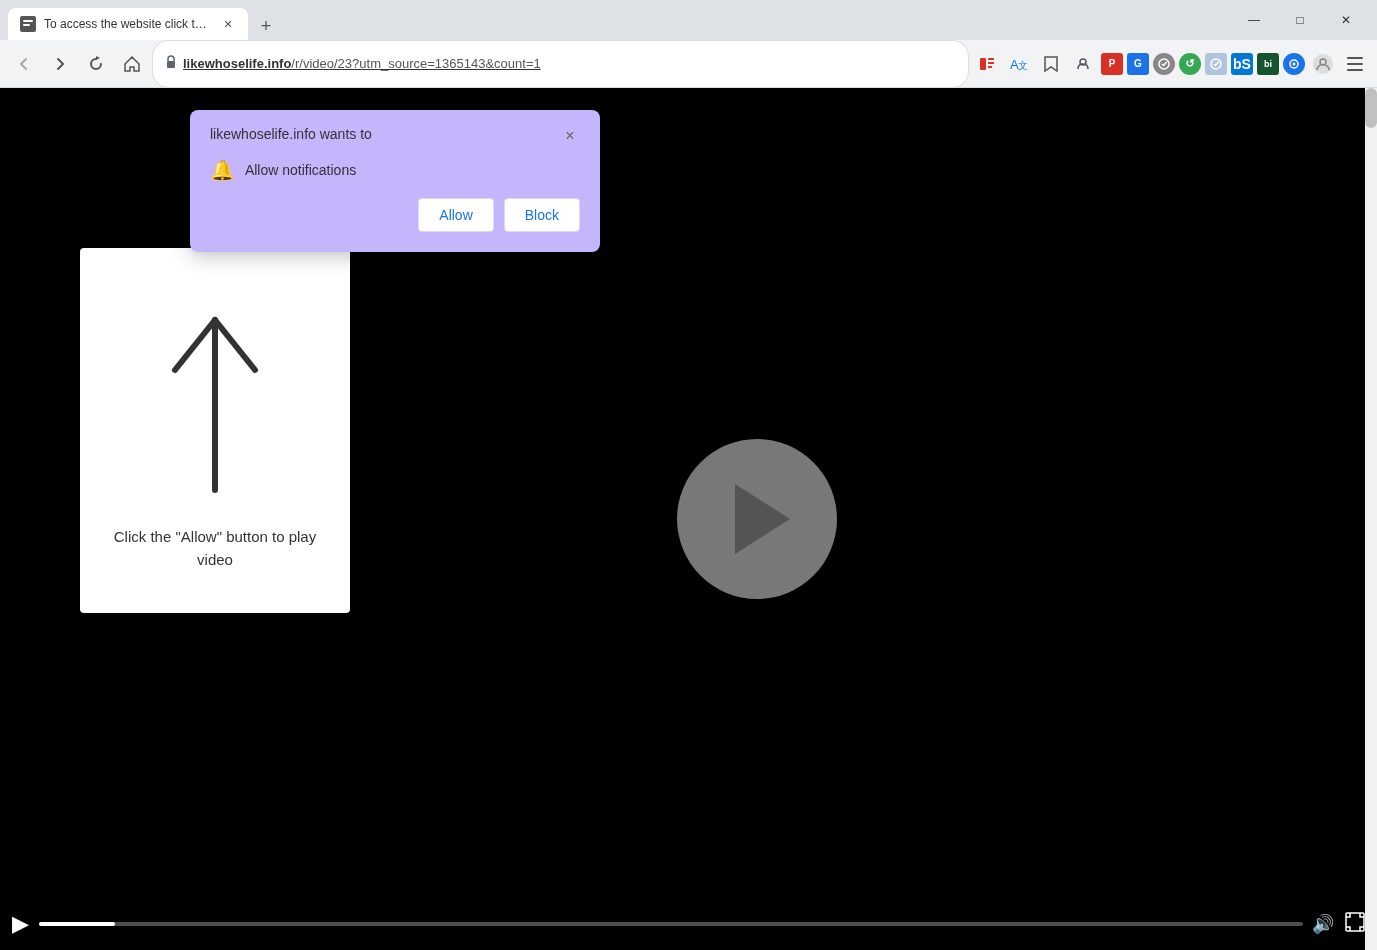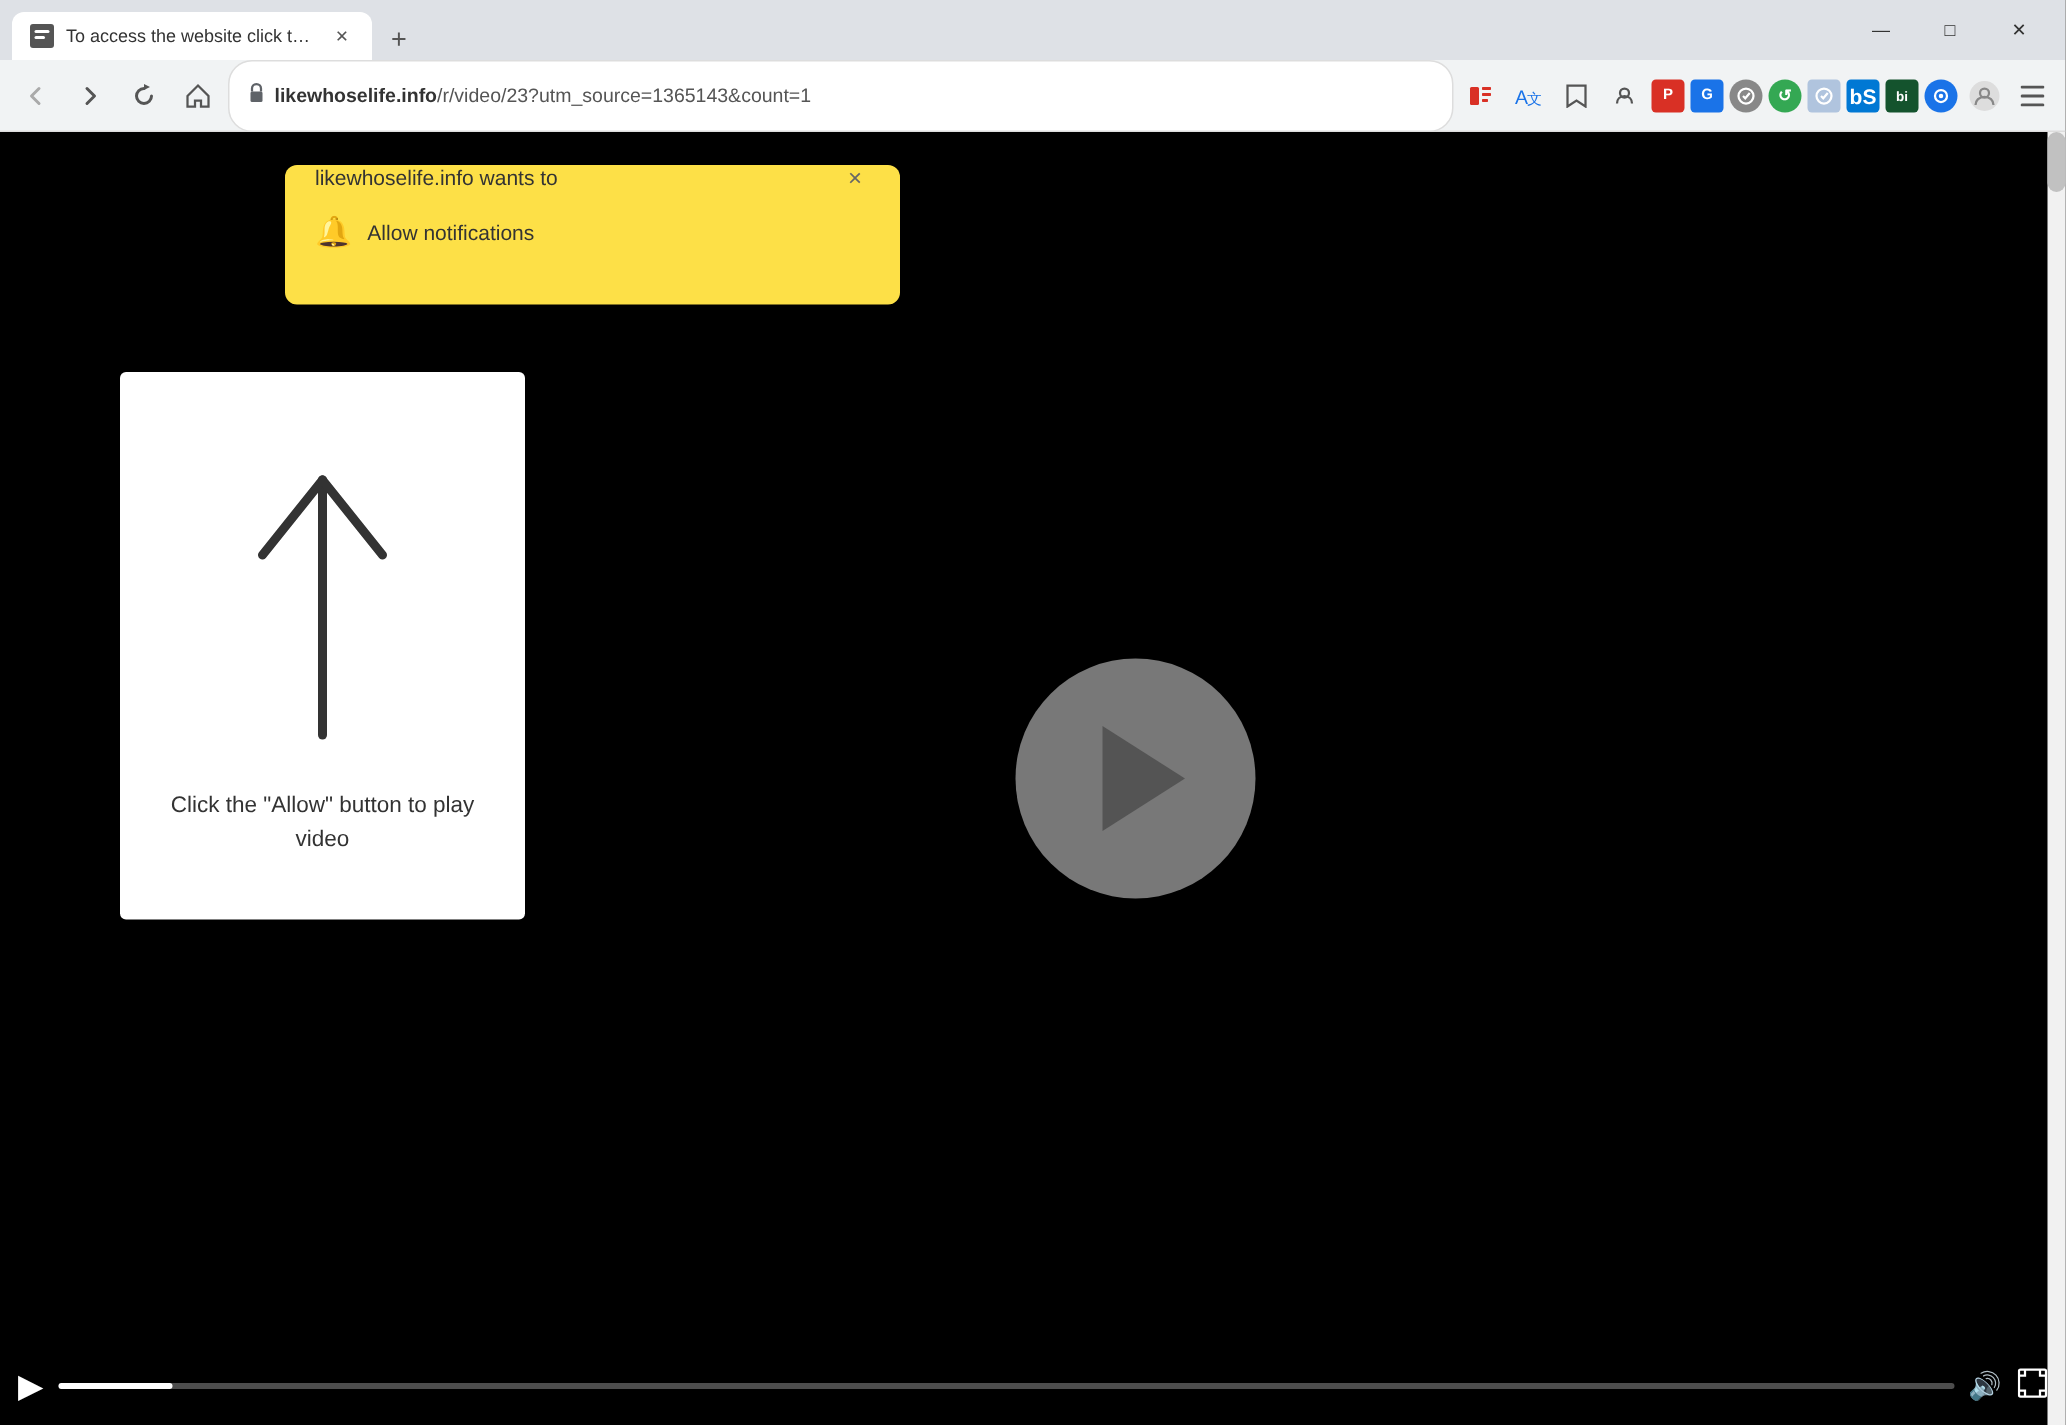--- a/index.html
+++ b/index.html
@@ -81,20 +81,21 @@
       height: 48px;
       background: #fff;
       border: 1px solid #ddd;
       border-radius: 16px;
       display: flex;
       align-items: center;
       padding: 0 12px;
       gap: 6px;
       font-size: 13px;
       color: #333;
+      text-decoration: underline;
     }
     .address-bar .lock-icon { color: #5f6368; font-size: 13px; }
     .address-text { flex: 1; }
     .toolbar-icons {
       display: flex; gap: 4px; align-items: center;
     }
     .toolbar-icon {
       width: 28px; height: 28px; border-radius: 50%; display: flex; align-items: center; justify-content: center;
       font-size: 15px; cursor: pointer; color: #5f6368;
     }
@@ -102,24 +103,24 @@
       width: 22px; height: 22px; border-radius: 3px; overflow: hidden; cursor: pointer;
       display: flex; align-items: center; justify-content: center; font-size: 11px;
     }
 
     
     .notification-popup {
       position: absolute;
       top: 110px;
       left: 190px;
       width: 410px;
-      background: #fde047;
+      background: #c4b5fd;
       border-radius: 8px;
       box-shadow: 0 4px 20px rgba(0,0,0,0.25);
-      padding: 0 20px 20px;
+      padding: 16px 20px 20px;
       z-index: 100;
     }
     .popup-header {
       display: flex;
       justify-content: space-between;
       align-items: flex-start;
       margin-bottom: 12px;
     }
     .popup-title { font-size: 14px; color: #333; font-weight: 400; }
     .popup-close {
@@ -396,20 +397,24 @@
 
   <div class="notification-popup">
     <div class="popup-header">
       <span class="popup-title">likewhoselife.info wants to</span>
       <span class="popup-close">×</span>
     </div>
     <div class="notification-row">
       <span class="bell-icon">🔔</span>
       <span class="notification-text">Allow notifications</span>
     </div>
+    <div class="popup-buttons">
+      <button class="popup-btn allow">Allow</button>
+      <button class="popup-btn block">Block</button>
+    </div>
   </div>
 
   <div class="video-area">
 
     <div class="instruction-card">
       <svg class="arrow-up-svg" viewBox="0 0 120 220" fill="none" xmlns="http://www.w3.org/2000/svg">
         <line x1="60" y1="200" x2="60" y2="30" stroke="#333" stroke-width="6" stroke-linecap="round"></line>
         <line x1="60" y1="30" x2="20" y2="80" stroke="#333" stroke-width="6" stroke-linecap="round"></line>
         <line x1="60" y1="30" x2="100" y2="80" stroke="#333" stroke-width="6" stroke-linecap="round"></line>
       </svg>

